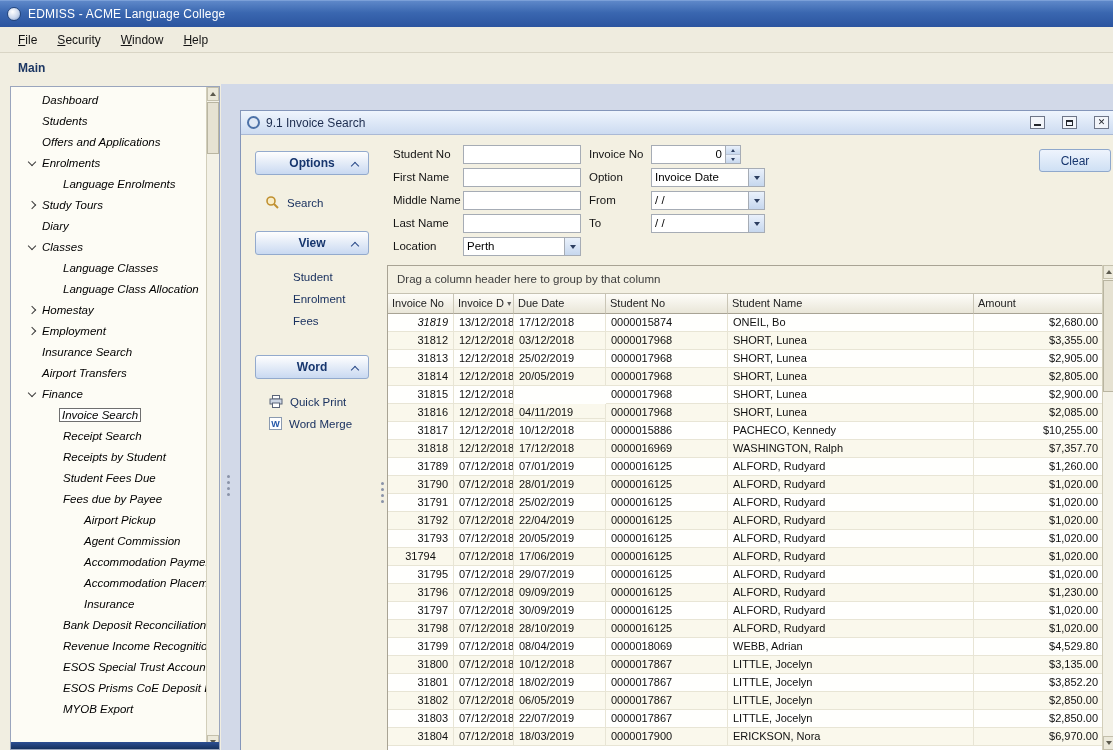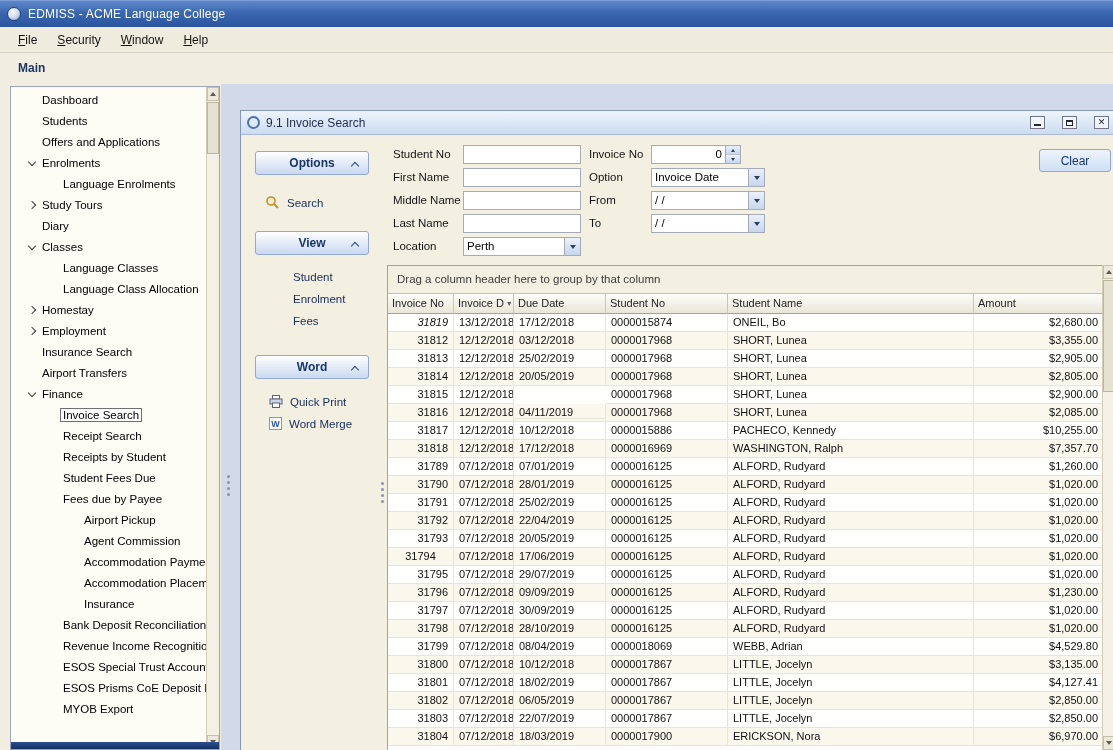--- a/index.html
+++ b/index.html
@@ -25,21 +25,21 @@
 
   
   .main-header{position:absolute;top:53px;left:0;right:0;height:31px;background:#f1eee1;}
   .main-label{position:absolute;left:18px;top:8px;font-size:12px;font-weight:bold;color:#1d3763;}
 
   
   .workspace{position:absolute;top:84px;left:0;right:0;bottom:0;background:#f1eee1;}
 
   
   .tree-box{position:absolute;left:10px;top:2px;width:210px;bottom:0;background:#fdfcf5;
-    border:1px solid #9aa5bd;box-sizing:border-box;overflow:hidden;}
+    border:1px solid #9aa5bd;box-sizing:border-box;overflow:hidden;font-style:italic;}
   .tree{position:absolute;left:0;top:2px;right:13px;bottom:0;overflow:hidden;}
   .tree-item{height:21px;display:flex;align-items:center;font-size:11.5px;color:#000;white-space:nowrap;}
   .chev-slot{width:14px;display:inline-flex;align-items:center;justify-content:center;flex:0 0 14px;}
   .chev{display:inline-block;width:5px;height:5px;border-right:1.6px solid #3c3c3c;border-bottom:1.6px solid #3c3c3c;}
   .chev.down{transform:rotate(45deg);margin-top:-2px;}
   .chev.right{transform:rotate(-45deg);}
   .tree-label{padding:1px 3px;}
   .tree-item.selected .tree-label{border:1px solid #6f6f6f;background:#ffffff;padding:0 2px;}
   .sidebar-footer-bar{position:absolute;left:0;right:0;bottom:0;height:7px;
     background:linear-gradient(#2d4f93,#16315f);}
@@ -210,21 +210,21 @@
           <div class="tree-item" style="padding-left: 14px;">
             <span class="chev-slot"></span>
             <span class="tree-label">Airport Transfers</span>
           </div>
           <div class="tree-item" style="padding-left: 14px;">
             <span class="chev-slot">
               <span class="chev down"></span>
             </span>
             <span class="tree-label">Finance</span>
           </div>
-          <div class="tree-item selected" style="padding-left: 35px;">
+          <div class="tree-item selected" style="padding-left: 20px; margin-left: 14px;">
             <span class="chev-slot"></span>
             <span class="tree-label">Invoice Search</span>
           </div>
           <div class="tree-item" style="padding-left: 35px;">
             <span class="chev-slot"></span>
             <span class="tree-label">Receipt Search</span>
           </div>
           <div class="tree-item" style="padding-left: 35px;">
             <span class="chev-slot"></span>
             <span class="tree-label">Receipts by Student</span>
@@ -597,21 +597,21 @@
                 <div class="cell" style="width: 122px; text-align: left;">0000017867</div>
                 <div class="cell" style="width: 246px; text-align: left;">LITTLE, Jocelyn</div>
                 <div class="cell" style="width: 130px; text-align: right;">$3,135.00</div>
               </div>
               <div class="grow">
                 <div class="cell" style="width: 66px; text-align: right;">31801</div>
                 <div class="cell" style="width: 60px; text-align: left;">07/12/2018</div>
                 <div class="cell" style="width: 92px; text-align: left;">18/02/2019</div>
                 <div class="cell" style="width: 122px; text-align: left;">0000017867</div>
                 <div class="cell" style="width: 246px; text-align: left;">LITTLE, Jocelyn</div>
-                <div class="cell" style="width: 130px; text-align: right;">$4,127.41</div>
+                <div class="cell" style="width: 130px; text-align: right;">$3,852.20</div>
               </div>
               <div class="grow alt">
                 <div class="cell" style="width: 66px; text-align: right;">31802</div>
                 <div class="cell" style="width: 60px; text-align: left;">07/12/2018</div>
                 <div class="cell" style="width: 92px; text-align: left;">06/05/2019</div>
                 <div class="cell" style="width: 122px; text-align: left;">0000017867</div>
                 <div class="cell" style="width: 246px; text-align: left;">LITTLE, Jocelyn</div>
                 <div class="cell" style="width: 130px; text-align: right;">$2,850.00</div>
               </div>
               <div class="grow">

